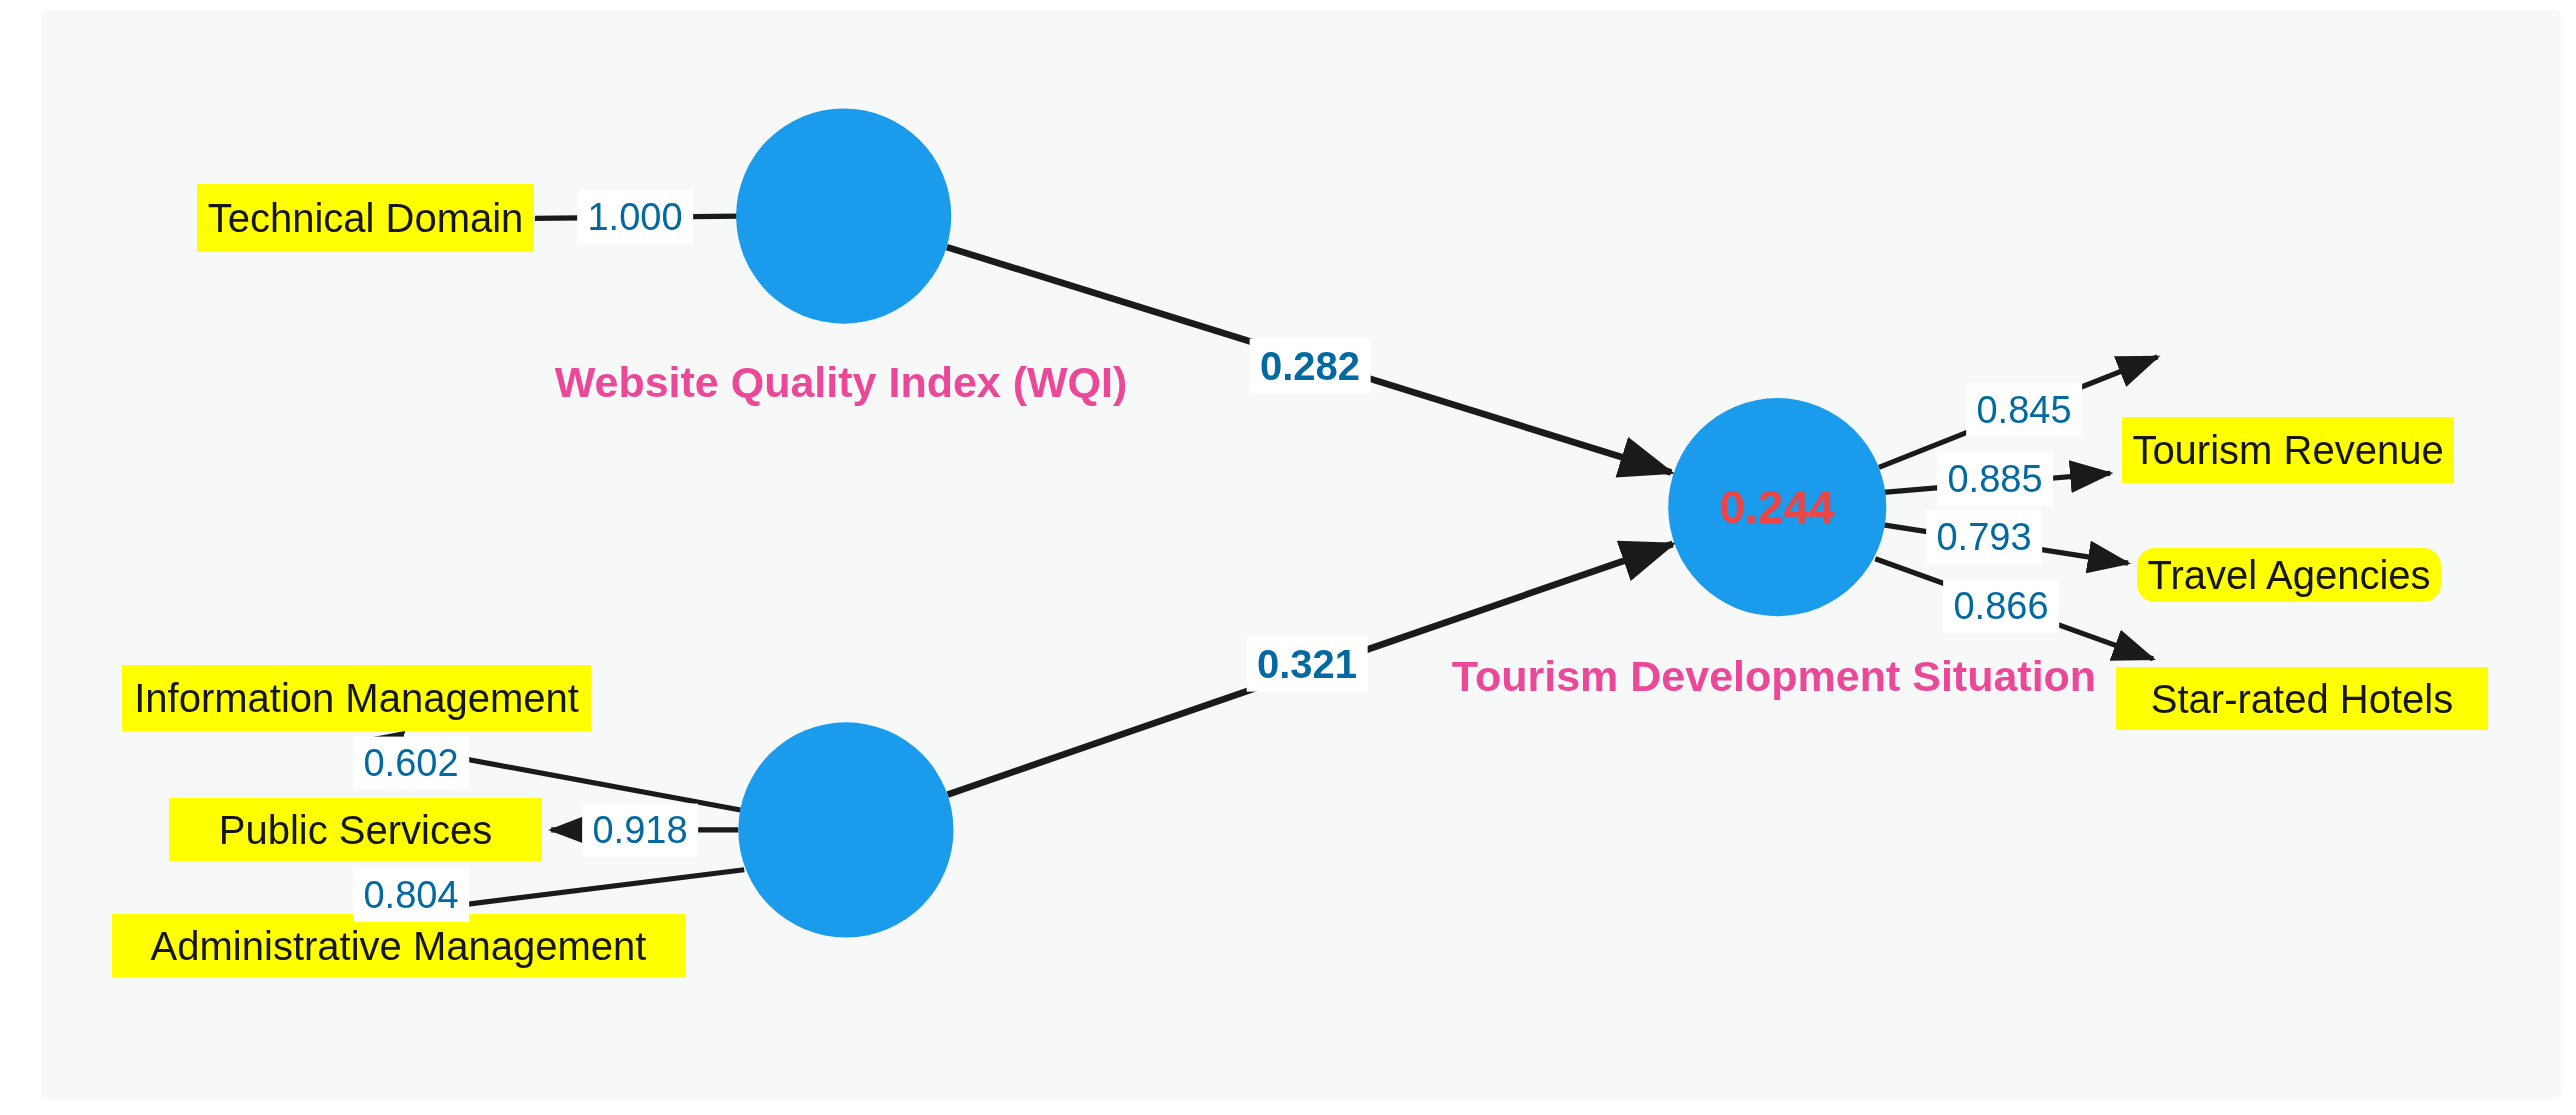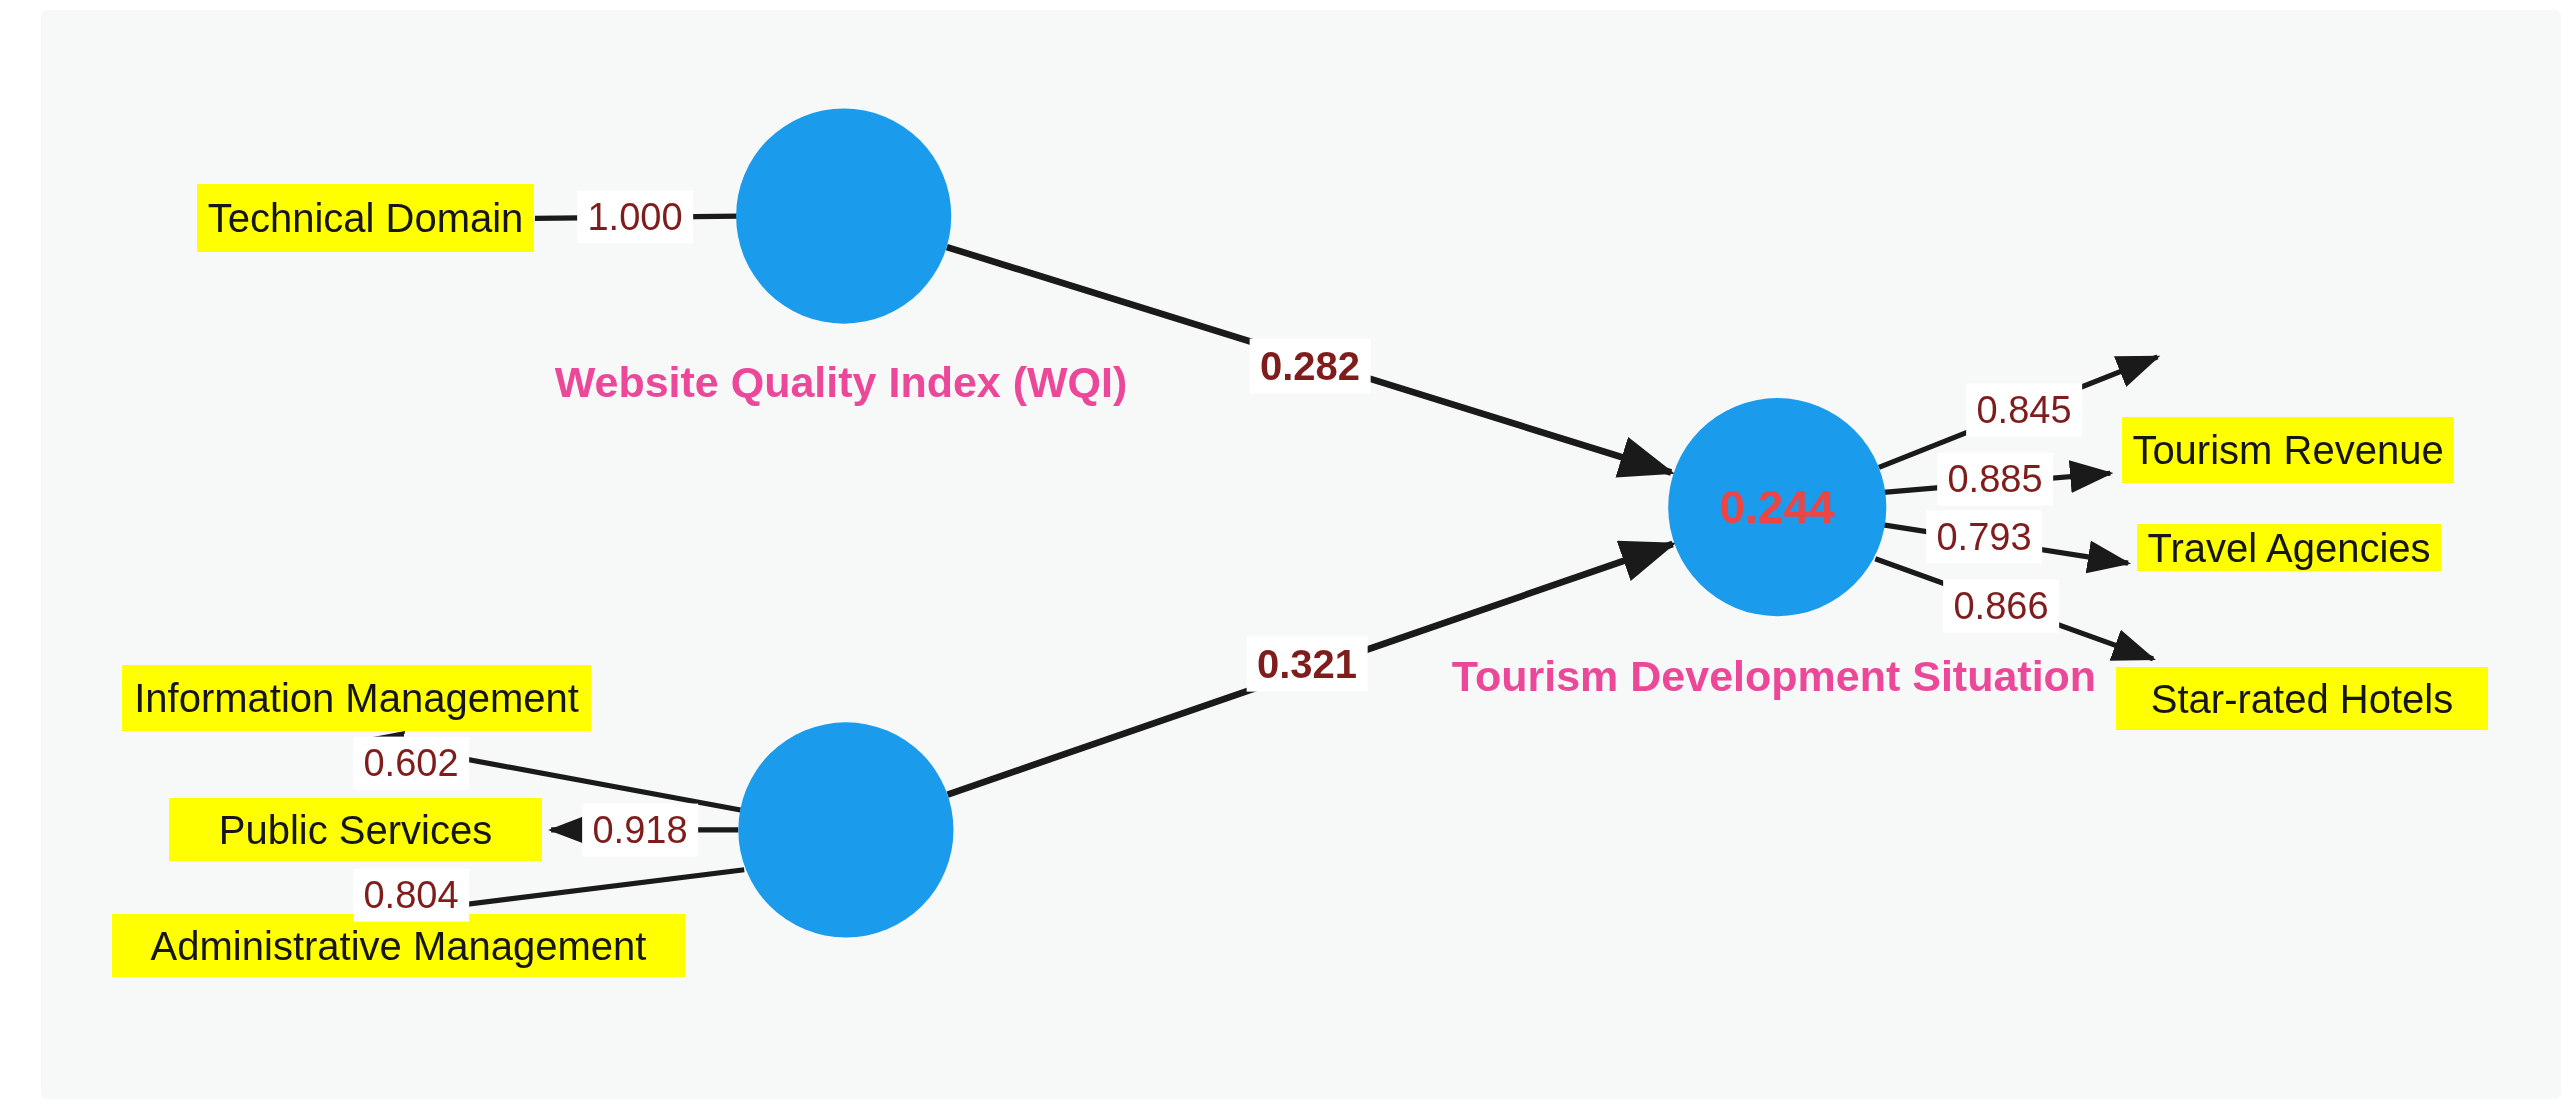--- a/index.html
+++ b/index.html
@@ -2,21 +2,21 @@
 <html style="font-size:11.8px"><head>
 <meta charset="utf-8">
 <style>
   html,body{margin:0;padding:0;background:#ffffff;width:2576px;height:1116px;overflow:hidden;
     font-family:"Liberation Sans", sans-serif;}
   .canvas{position:relative;width:2576px;height:1116px;background:#ffffff;}
   .panel{position:absolute;left:41px;top:10.3px;width:2520px;height:1089px;background:#f7f8f8;border-radius:5.9px;}
   svg.wires{position:absolute;left:0;top:0;width:2576px;height:1116px;}
   .ib{position:absolute;background:#ffff00;color:#161616;font-size:40px;line-height:1;
       display:flex;align-items:center;justify-content:center;white-space:nowrap;}
-  .num{position:absolute;transform:translate(-50%,-50%);background:#ffffff;color:#7f1d1d;
+  .num{position:absolute;transform:translate(-50%,-50%);background:#ffffff;color:#0369a1;
       font-size:38px;line-height:1;padding:7.4px 10.3px;white-space:nowrap;}
   .coef{font-weight:bold;font-size:40px;}
   .cname{position:absolute;transform:translate(-50%,-50%);color:#ec4899;font-weight:bold;
       font-size:43px;line-height:1;white-space:nowrap;background:transparent;text-align:right;}
   .rsq{position:absolute;transform:translate(-50%,-50%);color:#ef4444;font-weight:bold;
       font-size:46px;line-height:1;white-space:nowrap;}
 </style>
 </head>
 <body>
 
@@ -47,21 +47,21 @@
     <circle cx="1145" cy="293" r="146" fill="#1a9bec"></circle>
     <circle cx="1148" cy="1126" r="146" fill="#1a9bec"></circle>
     <circle cx="2412" cy="688" r="148" fill="#1a9bec"></circle>
   </svg>
 
   <div class="ib" style="left:197px;top:184px;width:337px;height:68px;">Technical Domain</div>
   <div class="ib" style="left:122px;top:665px;width:469px;height:66px;">Information Management</div>
   <div class="ib" style="left:169px;top:798px;width:373px;height:63px;">Public Services</div>
   <div class="ib" style="left:112px;top:914px;width:573px;height:63px;">Administrative Management</div>
   <div class="ib" style="left:2122px;top:417px;width:332px;height:66px;">Tourism Revenue</div>
-  <div class="ib" style="left:2137px;top:524px;width:304px;height:47px;">Travel Agencies</div>
+  <div class="ib" style="left:2137px;top:548px;width:304px;height:54px;border-radius:18px;">Travel Agencies</div>
   <div class="ib" style="left:2116px;top:667px;width:372px;height:63px;">Star-rated Hotels</div>
 
   <div class="num" style="left:635px;top:217px;">1.000</div>
   <div class="num" style="left:411px;top:763px;">0.602</div>
   <div class="num" style="left:640px;top:830px;">0.918</div>
   <div class="num" style="left:411px;top:895px;">0.804</div>
   <div class="num" style="left:2024px;top:410px;">0.845</div>
   <div class="num" style="left:1995px;top:479px;">0.885</div>
   <div class="num" style="left:1984px;top:537px;">0.793</div>
   <div class="num" style="left:2001px;top:606px;">0.866</div>

